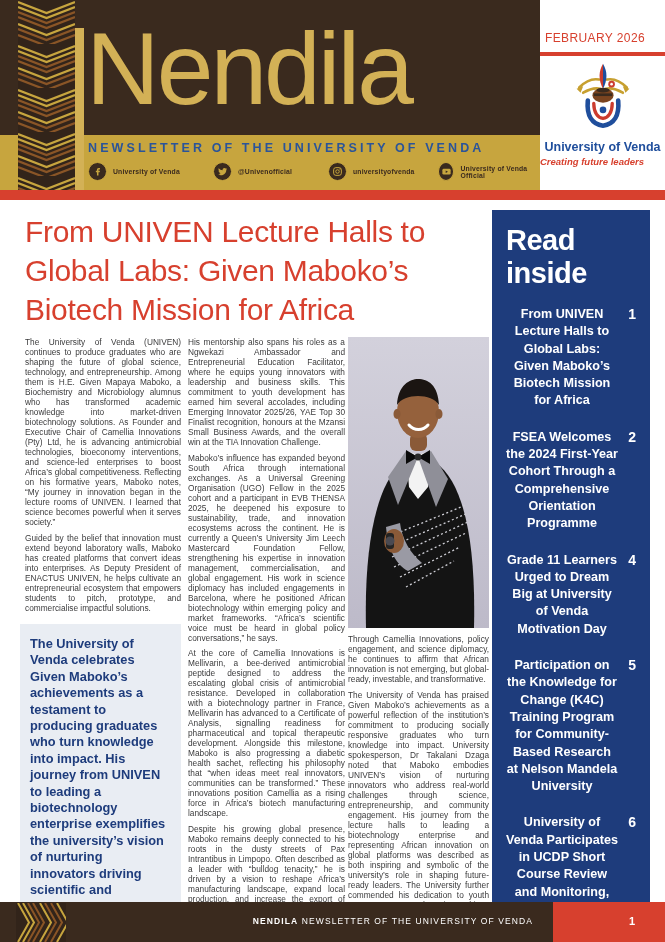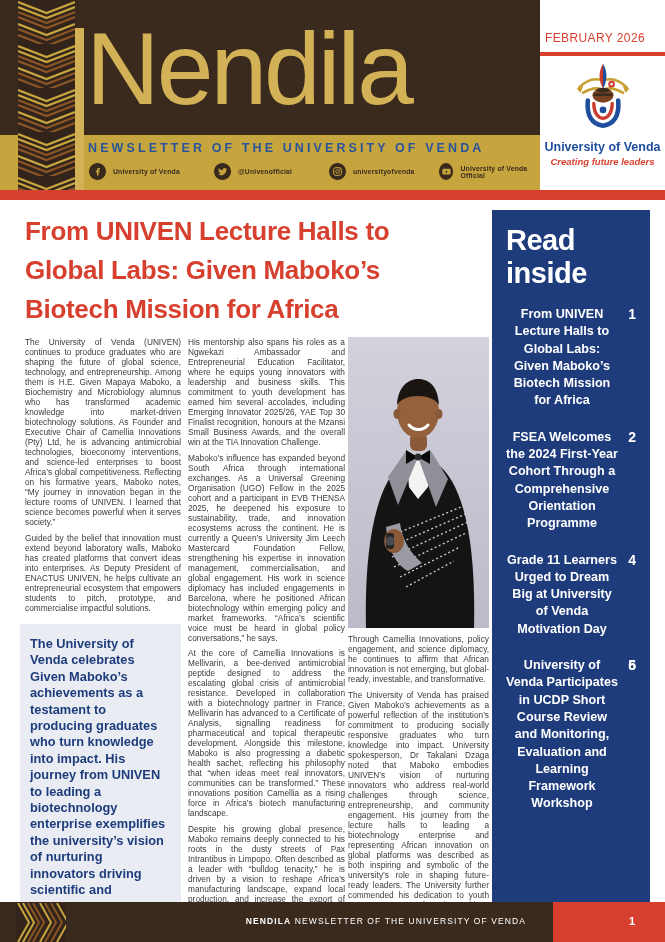--- a/index.html
+++ b/index.html
@@ -21,25 +21,25 @@
         border:1px solid #c7a53e;display:flex;align-items:center;justify-content:center;}
   .social-label{font-size:6.8px;font-weight:700;color:#3a2a1e;letter-spacing:.2px;}
   .red-rule{position:absolute;left:0;top:190px;width:665px;height:10px;background:#d7402e;}
 
   .issue-date{position:absolute;left:540px;top:31px;width:110px;text-align:center;
         font-size:12px;font-weight:400;color:#d7402e;letter-spacing:.4px;}
   .logo-box{position:absolute;left:540px;top:52px;width:125px;height:138px;background:#ffffff;}
   .logo-redline{position:absolute;left:0;top:0;width:125px;height:4px;background:#d7402e;}
   .crest{display:block;margin:10px auto 2px auto;}
   .logo-name{text-align:center;font-size:12.5px;font-weight:700;color:#1f4e9c;}
-  .logo-slogan{text-align:center;font-size:9.5px;font-weight:700;font-style:italic;color:#d7402e;margin-top:2px;}
+  .logo-slogan{font-size:9.5px;font-weight:700;font-style:italic;color:#d7402e;margin-top:2px;}
 
   
   .article-title{position:absolute;left:25px;top:212px;margin:0;color:#d7402e;
-        font-size:26px;font-weight:700;letter-spacing:-.3px;}
+        font-size:30px;font-weight:400;letter-spacing:-.3px;}
   .article-title span{display:block;line-height:39px;white-space:nowrap;}
 
   .bodycol{position:absolute;top:337px;font-size:8.3px;line-height:10px;color:#3b3b3c;
         text-align:justify;}
   .bodycol p{margin:0 0 5.5px 0;}
   .col1{left:25px;width:156px;}
   .col2{left:188px;width:157px;}
   .col3{left:348px;width:141px;top:634px;}
   .photo{position:absolute;left:348px;top:337px;width:141px;height:291px;overflow:hidden;}
 
@@ -51,21 +51,21 @@
   .sidebar{position:absolute;left:492px;top:210px;width:158px;height:764px;background:#1e3c7c;
         box-sizing:border-box;padding:12px 14px 6px 14px;color:#ffffff;}
   .sidebar-title{font-size:29px;font-weight:700;letter-spacing:-.5px;margin:2px 0 16px 0;}
   .toc-item{position:relative;margin-bottom:19px;padding-right:18px;cursor:pointer;text-align:center;}
   .toc-label{font-size:12.6px;font-weight:700;line-height:17.3px;}
   .toc-page{position:absolute;right:0;top:0;font-size:14px;font-weight:700;}
 
   
   .footer-band{position:absolute;left:0;top:902px;width:665px;height:40px;background:#3a2a1e;}
   .footer-pattern{position:absolute;left:16px;top:903px;width:50px;height:39px;}
-  .footer-text{position:absolute;right:139px;top:916px;color:#ffffff;font-size:8.5px;
+  .footer-text{position:absolute;right:132px;top:916px;color:#ffffff;font-size:8.5px;
         letter-spacing:1.1px;white-space:nowrap;}
   .footer-text .brand{font-weight:700;}
   .page-num-block{position:absolute;left:553px;top:902px;width:112px;height:40px;background:#d7402e;}
   .page-num{position:absolute;left:76px;top:13px;color:#ffffff;font-size:11px;font-weight:700;}
 </style>
 </head>
 <body>
 
 <div class="page">
 
@@ -255,20 +255,21 @@
     </div>
     <div class="toc-item">
       <div class="toc-label">FSEA Welcomes the 2024 First-Year Cohort Through a Comprehensive Orientation Programme</div>
       <div class="toc-page">2</div>
     </div>
     <div class="toc-item">
       <div class="toc-label">Grade 11 Learners Urged to Dream Big at University of Venda Motivation Day</div>
       <div class="toc-page">4</div>
     </div>
     <div class="toc-item">
+      <div class="toc-label">Participation on the Knowledge for Change (K4C) Training Program for Community-Based Research at Nelson Mandela University</div>
       <div class="toc-page">5</div>
     </div>
     <div class="toc-item">
       <div class="toc-label">University of Venda Participates in UCDP Short Course Review and Monitoring, Evaluation and Learning Framework Workshop</div>
       <div class="toc-page">6</div>
     </div>
 
   </aside>
 
   <footer>

